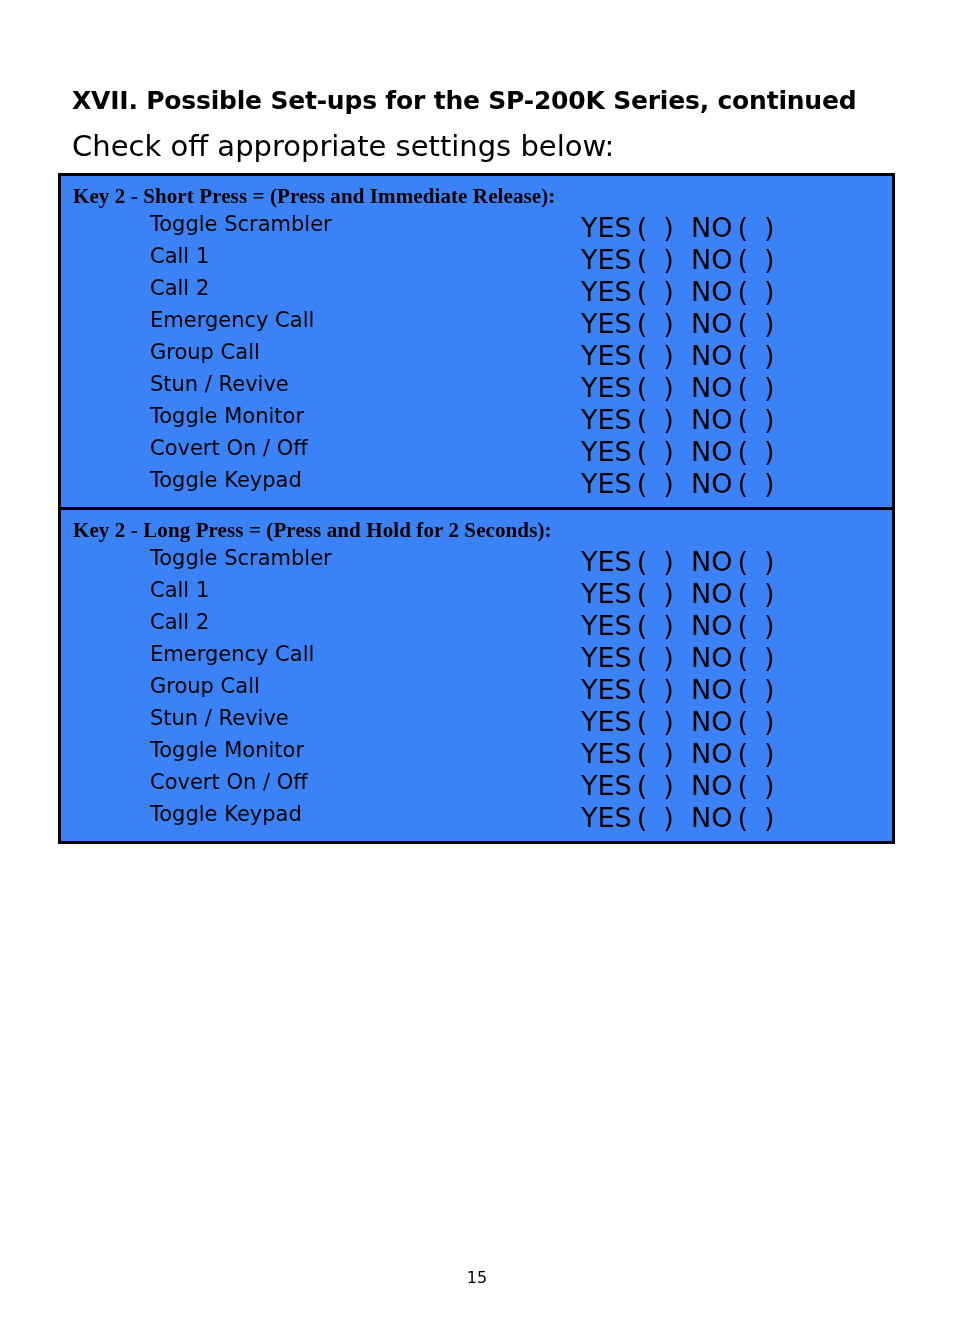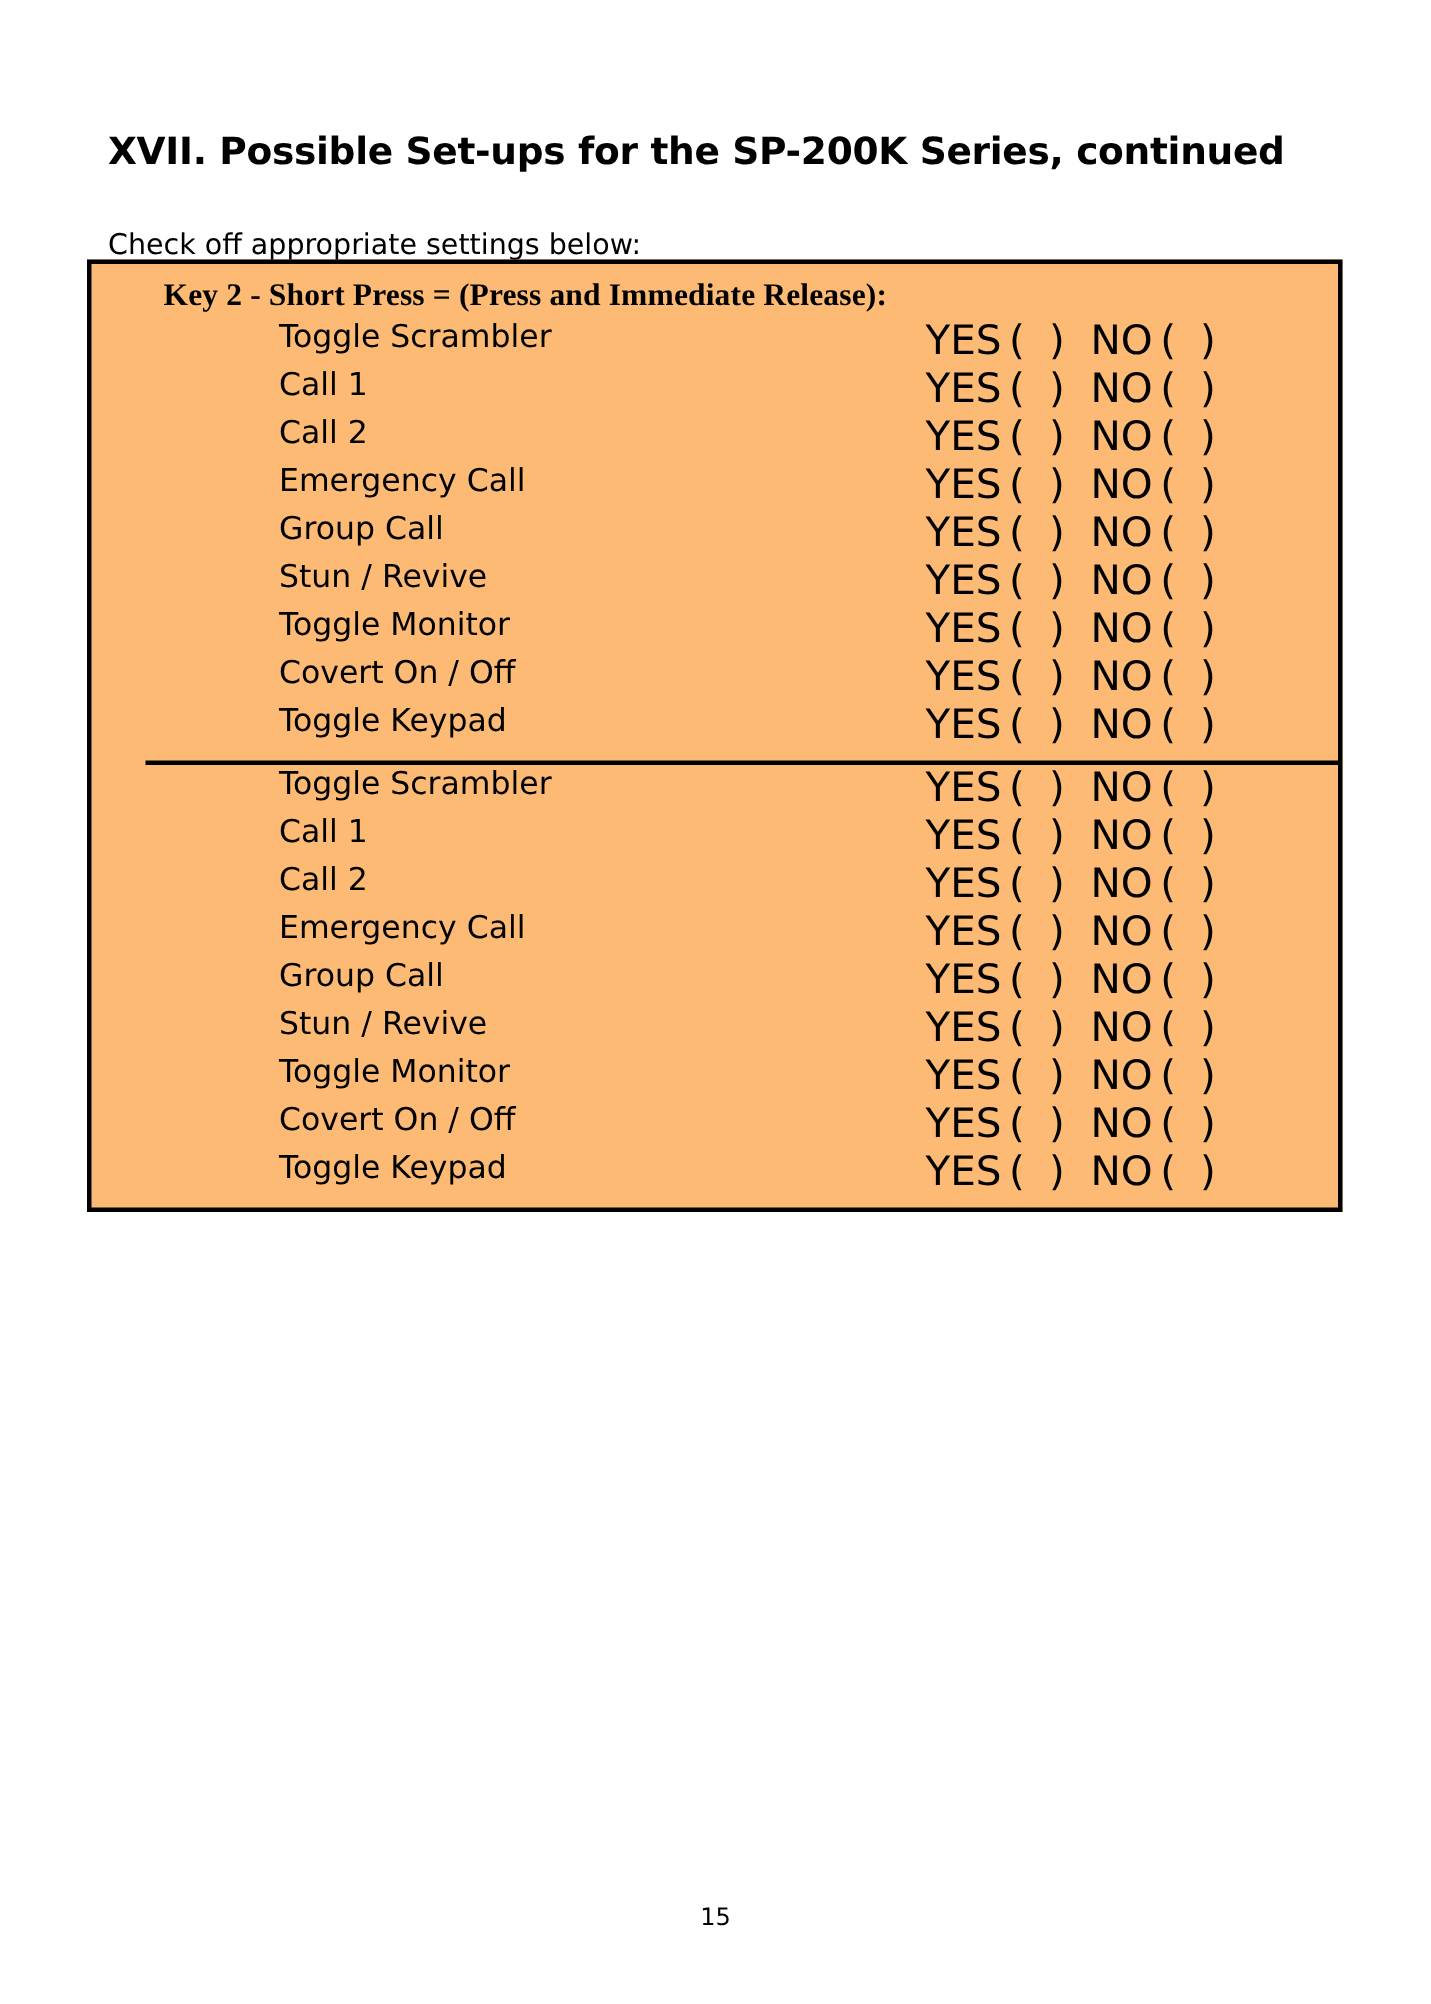--- a/index.html
+++ b/index.html
@@ -32,37 +32,36 @@
     font-size: 25px;
     font-weight: bold;
     letter-spacing: -0.2px;
     white-space: nowrap;
     font-family: "DejaVu Sans", sans-serif;
   }
 
   .doc-subtitle {
     position: absolute;
     left: 72px;
-    top: 152px;
-    font-size: 19px;
+    top: 129px;
+    font-size: 29px;
     font-weight: normal;
     white-space: nowrap;
     font-family: "DejaVu Sans", sans-serif;
   }
 
   
   .checklist-table {
     position: absolute;
     left: 58px;
     top: 173px;
     width: 837px;
     border: 3px solid #000000;
     box-sizing: border-box;
-    background: #fdba74;
-    padding-left: 36px;
+    background: #3b82f6;
   }
 
   .section {
     box-sizing: border-box;
   }
   .section + .section {
     border-top: 3px solid #000000;
   }
 
   .section-header {
@@ -181,20 +180,21 @@
             <div class="opt opt-no"><span class="opt-word">NO</span><span class="paren">(</span><span class="box-gap"></span><span class="paren">)</span></div>
           </div>
           <div class="row">
             <div class="row-label">Toggle Keypad</div>
             <div class="opt opt-yes"><span class="opt-word">YES</span><span class="paren">(</span><span class="box-gap"></span><span class="paren">)</span></div>
             <div class="opt opt-no"><span class="opt-word">NO</span><span class="paren">(</span><span class="box-gap"></span><span class="paren">)</span></div>
           </div>
         </div>
       </div>
       <div class="section">
+        <div class="section-header">Key 2 - Long Press  =  (Press and Hold for 2 Seconds):</div>
         <div class="rows">
           <div class="row">
             <div class="row-label">Toggle Scrambler</div>
             <div class="opt opt-yes"><span class="opt-word">YES</span><span class="paren">(</span><span class="box-gap"></span><span class="paren">)</span></div>
             <div class="opt opt-no"><span class="opt-word">NO</span><span class="paren">(</span><span class="box-gap"></span><span class="paren">)</span></div>
           </div>
           <div class="row">
             <div class="row-label">Call 1</div>
             <div class="opt opt-yes"><span class="opt-word">YES</span><span class="paren">(</span><span class="box-gap"></span><span class="paren">)</span></div>
             <div class="opt opt-no"><span class="opt-word">NO</span><span class="paren">(</span><span class="box-gap"></span><span class="paren">)</span></div>

